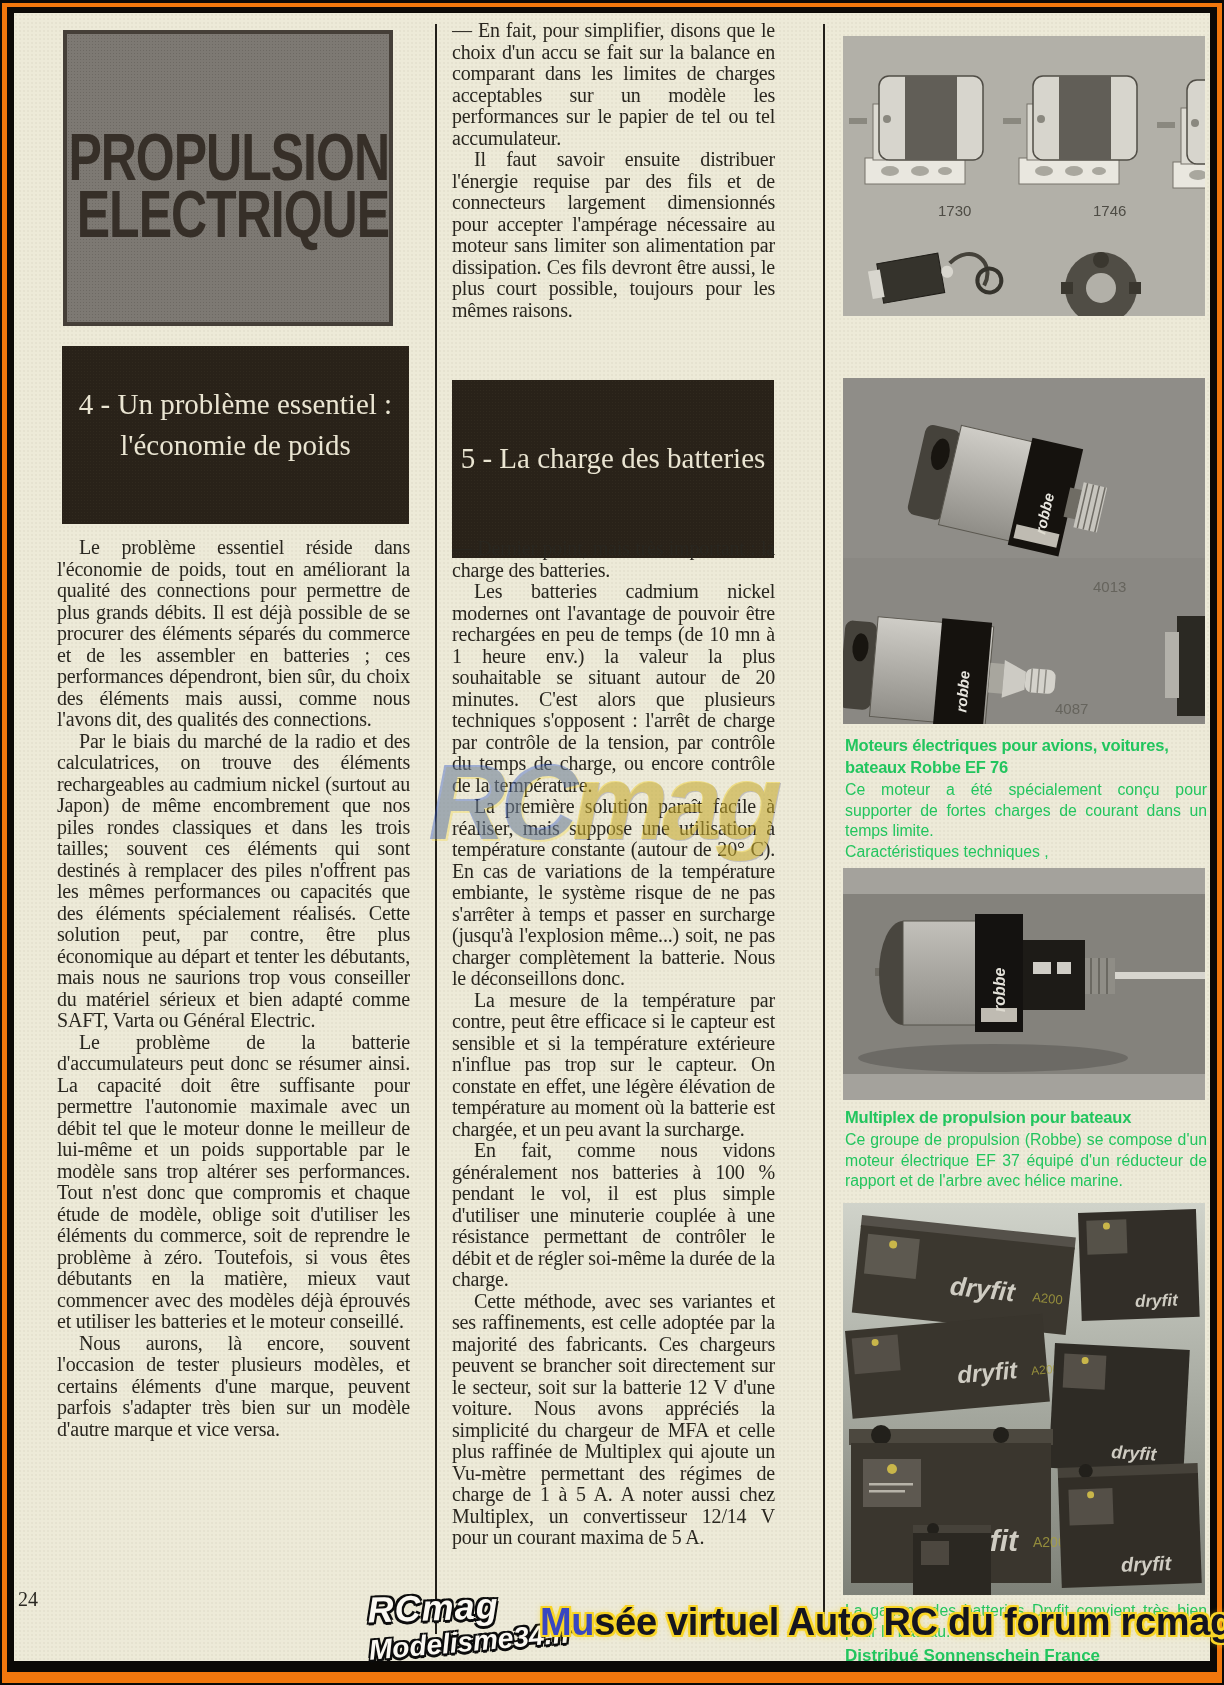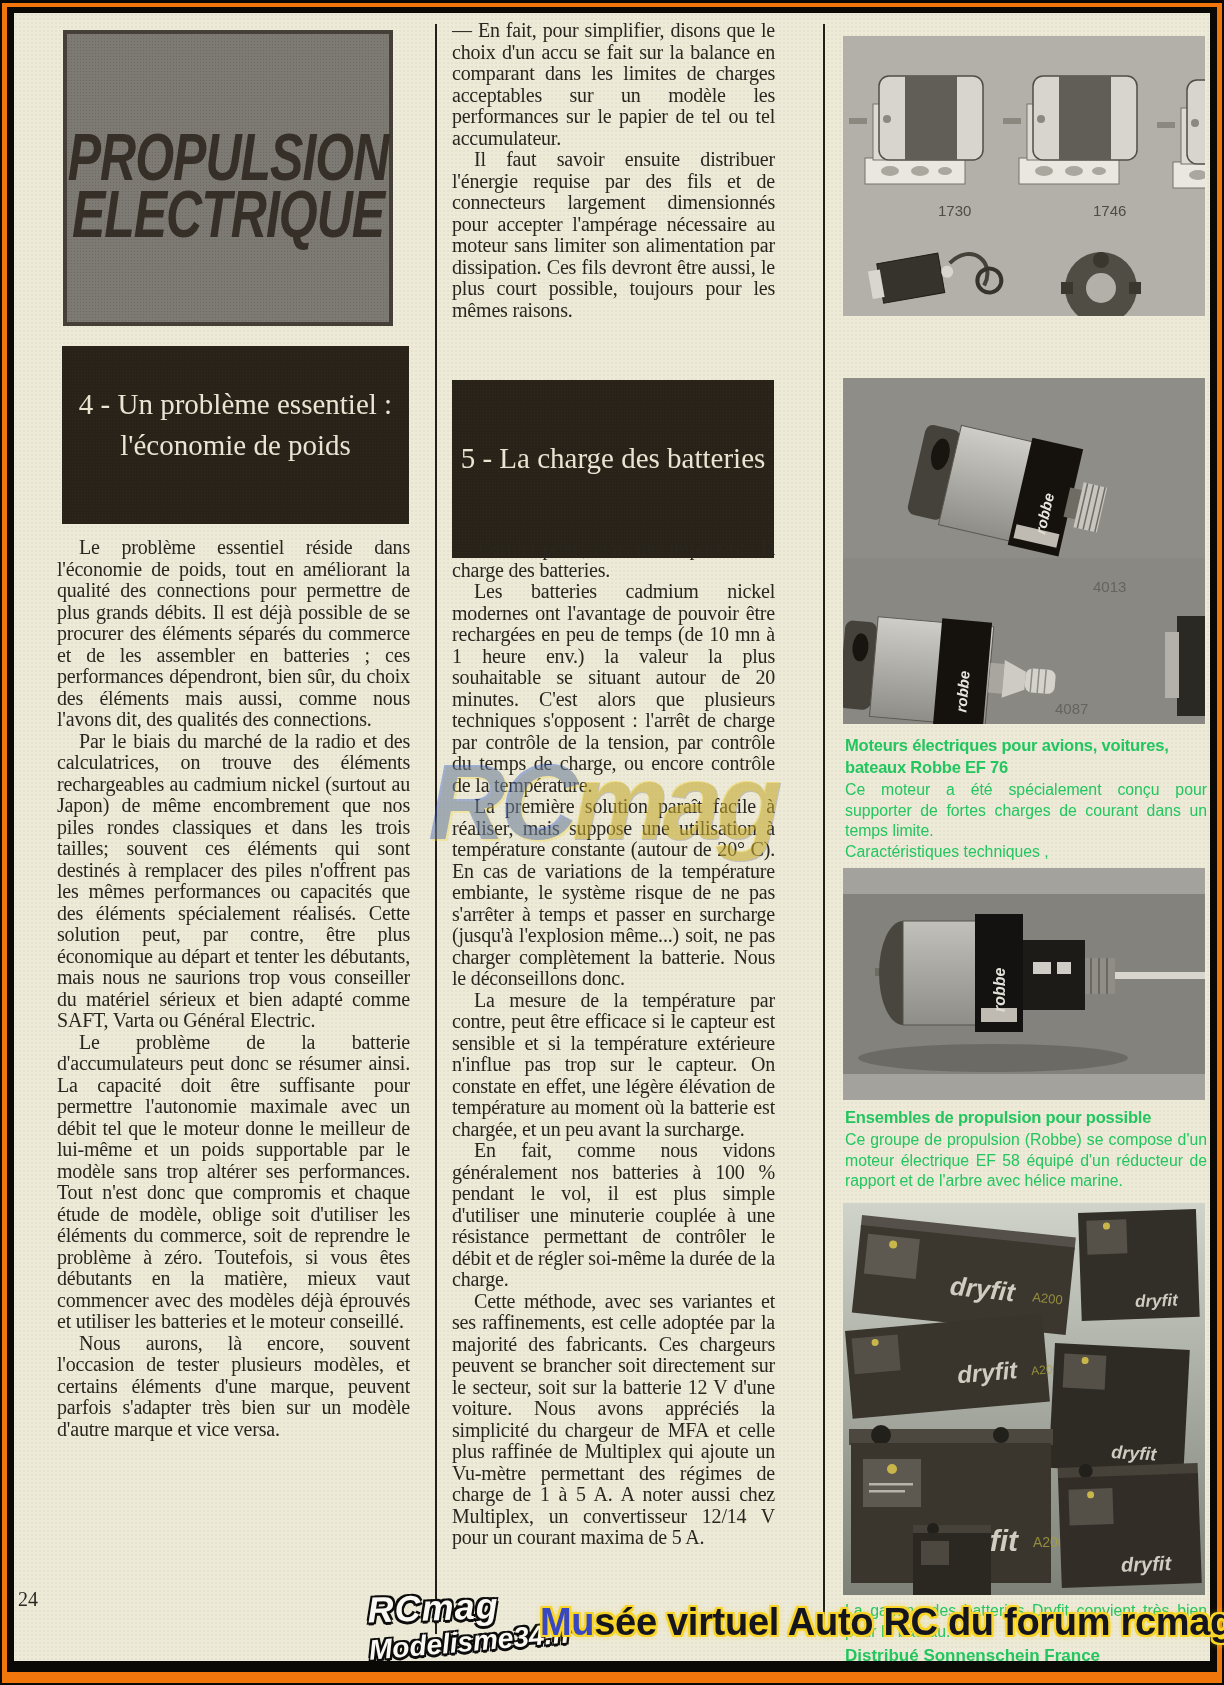--- a/index.html
+++ b/index.html
@@ -5,22 +5,22 @@
   html,body{margin:0;padding:0;background:#111;}
   #canvas{position:relative;width:1224px;height:1685px;background:#0b0a08;overflow:hidden;
           font-family:"Liberation Sans",sans-serif;}
   .frame-orange{position:absolute;left:2px;top:3px;right:2px;bottom:2px;background:#f1770d;}
   .frame-black{position:absolute;left:7px;top:7px;right:7px;bottom:13px;background:#0b0906;}
   .paper{position:absolute;left:14px;top:13px;right:14px;bottom:24px;background:#edead8;
          background-image:radial-gradient(rgba(115,105,85,.06) 1px,transparent 1px);background-size:4px 4px;}
 
   
   .title-box{position:absolute;left:63px;top:30px;width:330px;height:296px;background:#7d7973;
-             border:4px solid #453f38;box-sizing:border-box;text-align:center;
-             background-image:radial-gradient(rgba(40,35,28,.18) 1px,transparent 1px);background-size:3px 3px;font-style:italic;}
+             border:4px solid #453f38;box-sizing:border-box;text-align:right;
+             background-image:radial-gradient(rgba(40,35,28,.18) 1px,transparent 1px);background-size:3px 3px;}
   .title-box .tl{display:block;font-weight:700;font-size:50px;line-height:57px;letter-spacing:-1px;
                  color:#362f28;transform:scaleY(1.32);}
   .title-inner{padding-top:96px;}
   .sec-box{position:absolute;background:#292219;color:#eae5d2;text-align:center;
            font-family:"Liberation Serif",serif;box-sizing:border-box;
            background-image:radial-gradient(rgba(90,75,55,.16) 1px,transparent 1px);background-size:3px 3px;}
   .sec-box .sl{display:block;font-size:29px;line-height:41px;font-weight:500;}
   #sec4{left:62px;top:346px;width:347px;height:178px;padding-top:38px;}
   #sec5{left:452px;top:353px;width:322px;height:178px;padding-top:58px;margin-top:27px;}
 
@@ -229,22 +229,22 @@
         <rect x="150" y="54" width="18" height="12" fill="#cfcdc6"></rect>
         <rect x="174" y="54" width="14" height="12" fill="#cfcdc6"></rect>
         <rect x="202" y="50" width="30" height="36" fill="#8f8d86"></rect>
         <path d="M208,50 v36 M216,50 v36 M224,50 v36" stroke="#6b6962" stroke-width="2"></path>
         <rect x="232" y="64" width="92" height="7" fill="#d7d5ce"></rect>
       </g>
     </svg>
   </div>
 
   <div id="caption3" class="caption">
-    <p class="cap-title">Ensembles de propulsion pour possible</p>
-    <p class="cap-body">Ce groupe de propulsion (Robbe) se compose d'un moteur électrique EF 58 équipé d'un réducteur de rapport et de l'arbre avec hélice marine.</p>
+    <p class="cap-title">Multiplex de propulsion pour bateaux</p>
+    <p class="cap-body">Ce groupe de propulsion (Robbe) se compose d'un moteur électrique EF 37 équipé d'un réducteur de rapport et de l'arbre avec hélice marine.</p>
   </div>
 
   <div id="photo4" class="photo">
     <svg width="362" height="392" viewBox="0 0 362 392">
       <defs>
         <linearGradient id="sgC" x1="0" y1="0" x2="0" y2="1">
           <stop offset="0" stop-color="#d0d3ca"></stop>
             <stop offset="1" stop-color="#7e8178"></stop>
         </linearGradient>
       </defs>

